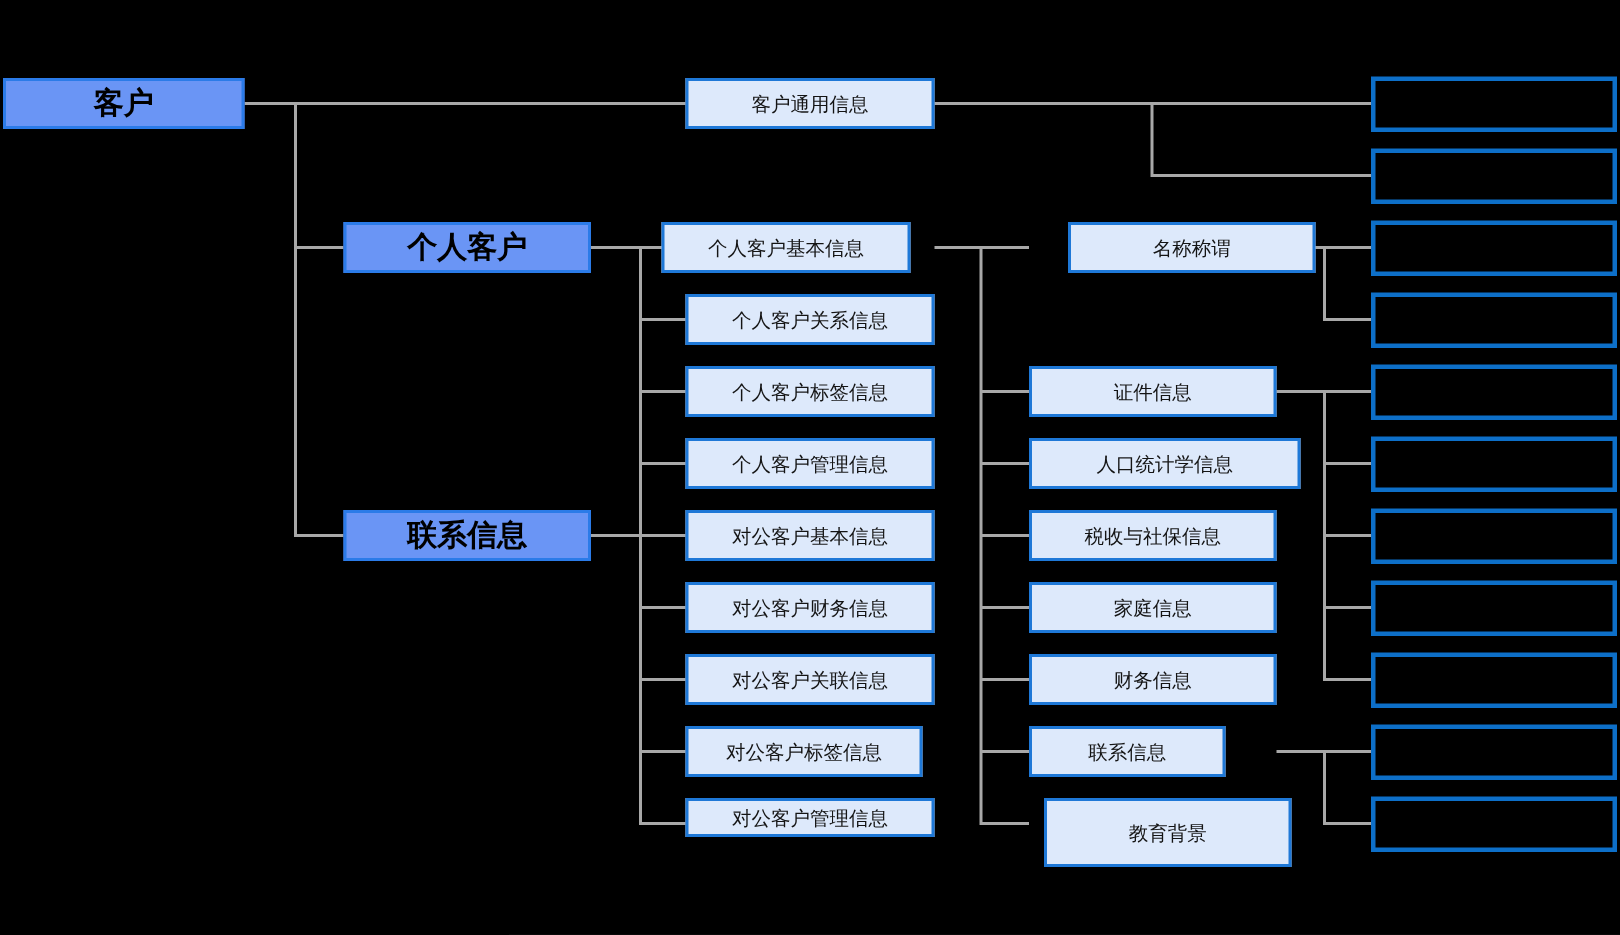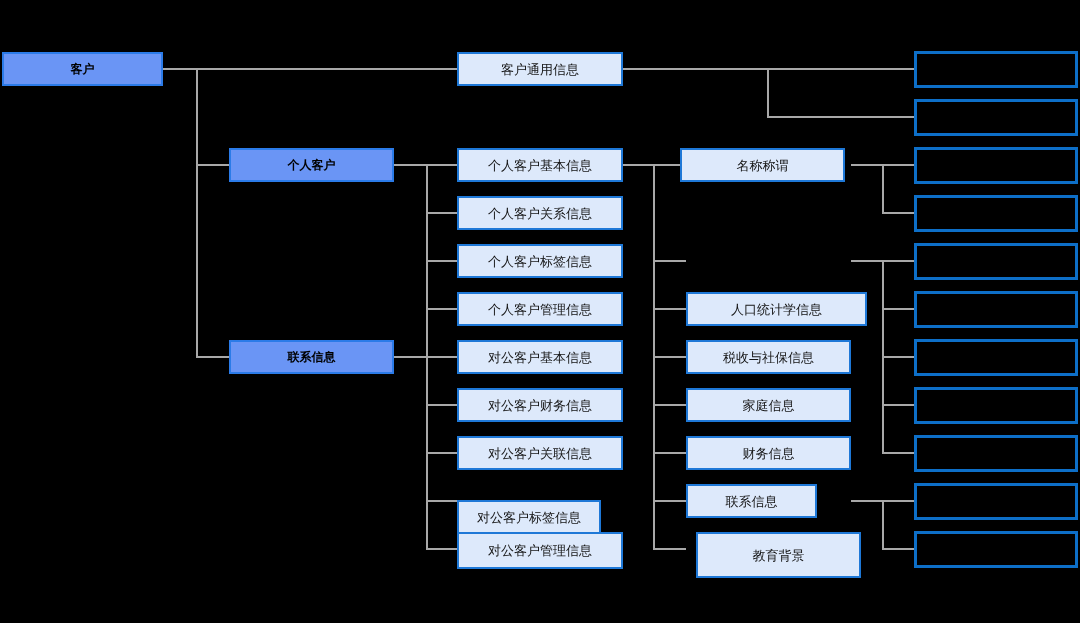--- a/index.html
+++ b/index.html
@@ -25,21 +25,21 @@
     display:flex;align-items:center;justify-content:center;
     text-align:center;
     line-height:1;
     white-space:nowrap;
   }
   .node.filled{
     background:var(--fill-strong);
     border:2px solid var(--border-strong);
     color:#000;
     font-weight:bold;
-    font-size:12px;
+    font-size:20px;
   }
   .node.light{
     background:var(--fill-light);
     border:2px solid var(--border-light);
     color:#141414;
     font-size:13px;
   }
   .node.empty{
     background:transparent;
     border:3px solid var(--border-empty);
@@ -100,31 +100,32 @@
   <div class="line" style="left:882px;top:500px;width:2px;height:50px"></div>
   <div class="line" style="left:883px;top:548px;width:31px;height:2px"></div>
 
   <div class="node filled" style="left:2px;top:52px;width:161px;height:34px">客户</div>
 
   <div class="node filled" style="left:229px;top:148px;width:165px;height:34px">个人客户</div>
   <div class="node filled" style="left:229px;top:340px;width:165px;height:34px">联系信息</div>
 
   <div class="node light" style="left:457px;top:52px;width:166px;height:34px">客户通用信息</div>
 
-  <div class="node light" style="left:457px;top:148px;width:166px;height:34px">个人客户基本信息</div>
+  <div class="node light" style="left:441px;top:148px;width:166px;height:34px">个人客户基本信息</div>
   <div class="node light" style="left:457px;top:196px;width:166px;height:34px">个人客户关系信息</div>
   <div class="node light" style="left:457px;top:244px;width:166px;height:34px">个人客户标签信息</div>
   <div class="node light" style="left:457px;top:292px;width:166px;height:34px">个人客户管理信息</div>
   <div class="node light" style="left:457px;top:340px;width:166px;height:34px">对公客户基本信息</div>
   <div class="node light" style="left:457px;top:436px;width:166px;height:34px">对公客户关联信息</div>
   <div class="node light" style="left:457px;top:388px;width:166px;height:34px">对公客户财务信息</div>
-  <div class="node light" style="left:457px;top:500px;width:144px;height:34px">对公客户标签信息</div>
-  <div class="node light" style="left:457px;top:532px;width:166px;height:37px">对公客户管理信息</div>
+  <div class="node light" style="left:457px;top:484px;width:158px;height:34px">对公客户标签信息</div>
+  <div class="node light" style="left:457px;top:532px;width:166px;height:26px">对公客户管理信息</div>
 
-  <div class="node light" style="left:680px;top:148px;width:165px;height:34px">名称称谓</div>
+  <div class="node light" style="left:712px;top:148px;width:165px;height:34px">名称称谓</div>
+  <div class="node light" style="left:686px;top:244px;width:165px;height:34px">证件信息</div>
   <div class="node light" style="left:686px;top:292px;width:181px;height:34px">人口统计学信息</div>
   <div class="node light" style="left:686px;top:340px;width:165px;height:34px">税收与社保信息</div>
   <div class="node light" style="left:686px;top:388px;width:165px;height:34px">家庭信息</div>
   <div class="node light" style="left:686px;top:436px;width:165px;height:34px">财务信息</div>
   <div class="node light" style="left:686px;top:484px;width:131px;height:34px">联系信息</div>
   <div class="node light" style="left:696px;top:532px;width:165px;height:46px">教育背景</div>
 
   <div class="node empty" style="left:914px;top:51px;width:164px;height:37px"></div>
   <div class="node empty" style="left:914px;top:99px;width:164px;height:37px"></div>
   <div class="node empty" style="left:914px;top:147px;width:164px;height:37px"></div>

